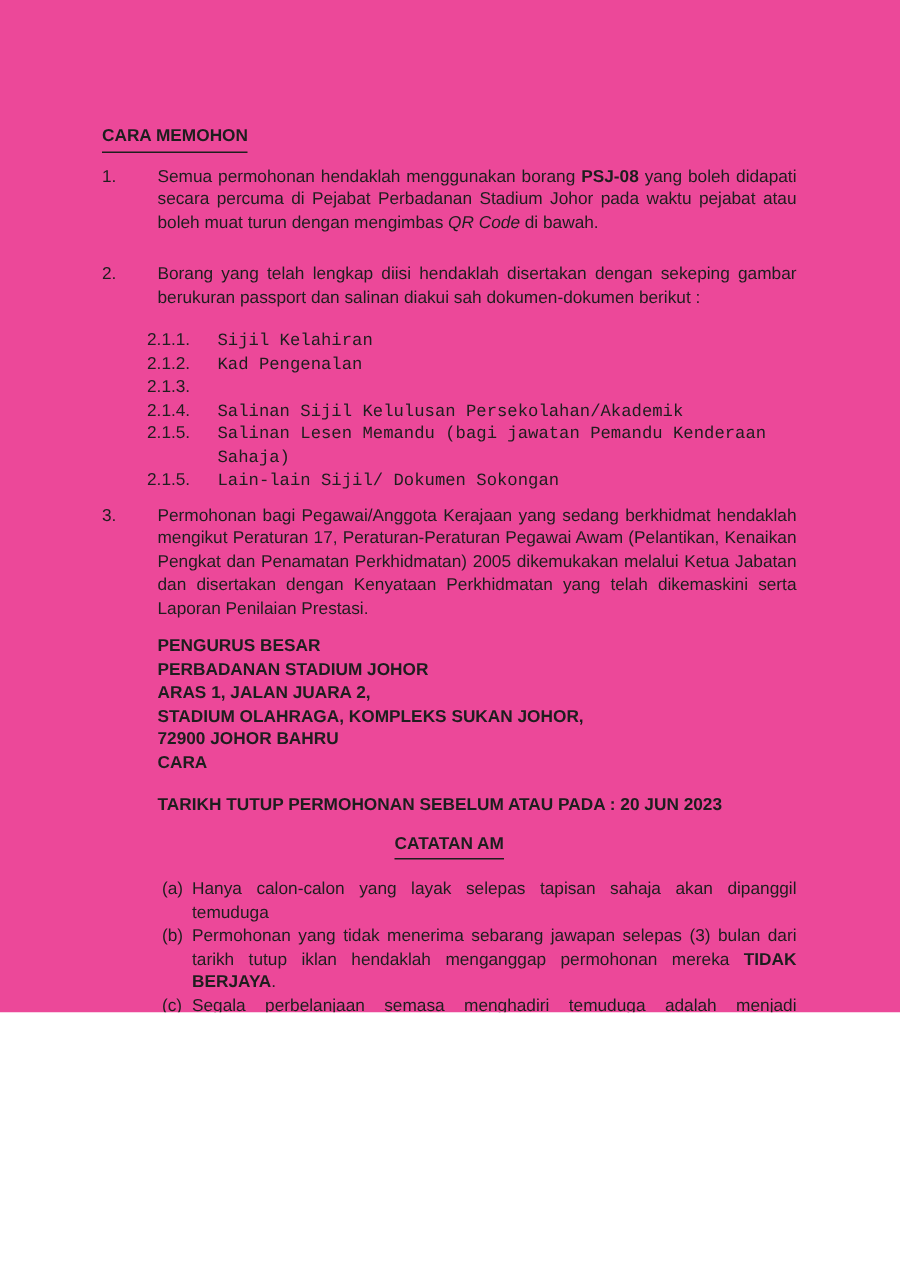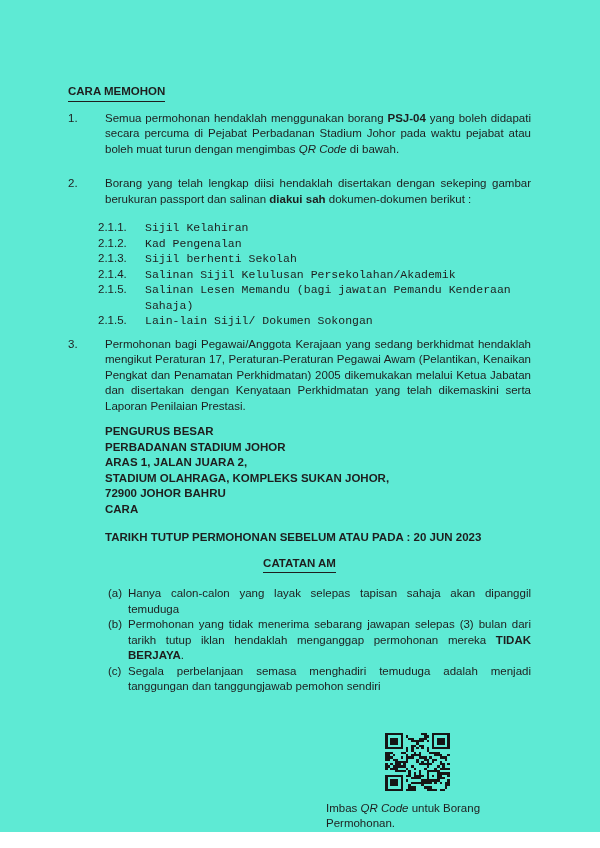--- a/index.html
+++ b/index.html
@@ -1,19 +1,19 @@
 <!DOCTYPE html>
 <html><head>
 <meta charset="utf-8">
 <style>
   html, body { margin:0; padding:0; background:#ffffff; }
   .page {
     position:relative;
-    width:600px; height:832px;
-    background:#5eead4;
+    width:600px; height:675px;
+    background:#ec4899;
     box-sizing:border-box;
     padding:84px 69px 0 68px;
     font-family:"Liberation Sans", sans-serif;
     font-size:11.5px;
     line-height:15.5px;
     color:#1e1e1e;
     overflow:hidden;
   }
   .hd {
     font-weight:bold;
@@ -44,40 +44,39 @@
 <body>
 
 <div class="page">
 
   <div class="h1wrap">
     <span class="hd">CARA MEMOHON</span>
   </div>
 
   <div class="row item i1">
     <span class="num">1.</span>
-    <span class="txt"><span>Semua permohonan hendaklah menggunakan borang </span><span style="font-weight: bold;">PSJ-04</span><span> yang boleh didapati secara percuma di Pejabat Perbadanan Stadium Johor pada waktu pejabat atau boleh muat turun dengan mengimbas </span><span style="font-style: italic;">QR Code</span><span> di bawah.</span></span>
+    <span class="txt"><span>Semua permohonan hendaklah menggunakan borang </span><span style="font-weight: bold;">PSJ-08</span><span> yang boleh didapati secara percuma di Pejabat Perbadanan Stadium Johor pada waktu pejabat atau boleh muat turun dengan mengimbas </span><span style="font-style: italic;">QR Code</span><span> di bawah.</span></span>
   </div>
 
   <div class="row item i2">
     <span class="num">2.</span>
-    <span class="txt"><span>Borang yang telah lengkap diisi hendaklah disertakan dengan sekeping gambar berukuran passport dan salinan </span><span style="font-weight: bold;">diakui sah</span><span> dokumen-dokumen berikut :</span></span>
+    <span class="txt"><span>Borang yang telah lengkap diisi hendaklah disertakan dengan sekeping gambar berukuran passport dan salinan </span><span style="font-weight: normal;">diakui sah</span><span> dokumen-dokumen berikut :</span></span>
   </div>
 
   <div class="sublist">
     <div class="row">
       <span class="num">2.1.1.</span>
       <span class="txt">Sijil Kelahiran</span>
     </div>
     <div class="row">
       <span class="num">2.1.2.</span>
       <span class="txt">Kad Pengenalan</span>
     </div>
     <div class="row">
       <span class="num">2.1.3.</span>
-      <span class="txt">Sijil berhenti Sekolah</span>
     </div>
     <div class="row">
       <span class="num">2.1.4.</span>
       <span class="txt">Salinan Sijil Kelulusan Persekolahan/Akademik</span>
     </div>
     <div class="row">
       <span class="num">2.1.5.</span>
       <span class="txt">Salinan Lesen Memandu (bagi jawatan Pemandu Kenderaan Sahaja)</span>
     </div>
     <div class="row">

